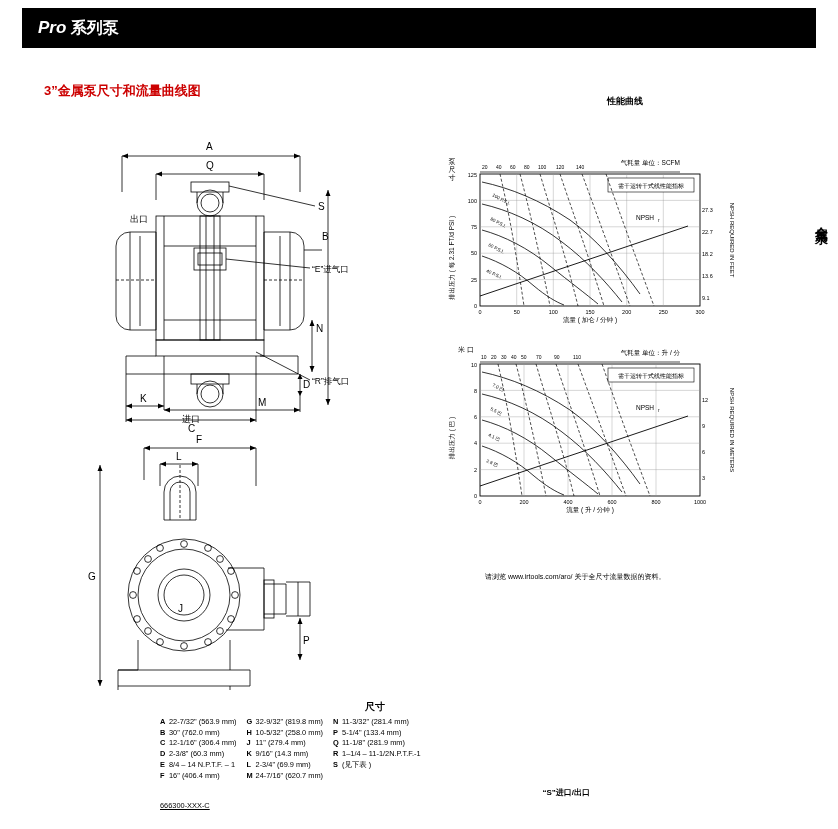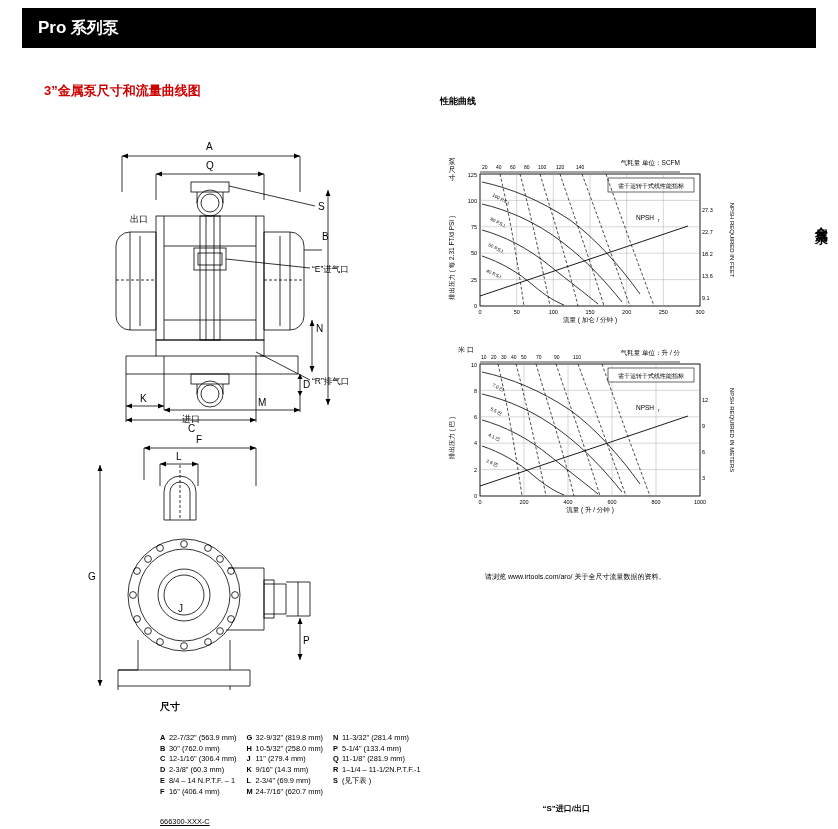--- a/index.html
+++ b/index.html
@@ -14,21 +14,21 @@
   }
   
   .header {
     position: absolute; left: 22px; top: 8px; width: 794px; height: 40px;
     background: #000; color: #fff;
     display: flex; align-items: center; justify-content: space-between;
     padding: 0 14px 0 16px;
   }
   .header-title { font-size: 19px; font-weight: bold; letter-spacing: .5px; }
   .header-right { font-size: 16px; font-weight: bold; }
-  .header-right .pro { font-size: 17px; margin-top: 20px; }
+  .header-right .pro { font-style: italic; font-size: 17px; margin-top: 20px; }
 
   
   .section-title {
     position: absolute; left: 44px; top: 82px;
     color: #cc0000; font-size: 13px; font-weight: bold; text-align: right;
   }
 
   
   .side-tab {
     position: absolute; right: 6px; top: 160px;
@@ -38,30 +38,30 @@
     display: flex; align-items: center; justify-content: center;
     color: #000;
   }
 
   
   .drawing { position:absolute; left: 60px; top: 120px; width: 360px; height: 570px; }
   .drawing svg { display:block; }
 
   
   .charts { position:absolute; left: 440px; top: 95px; width: 370px; height: 500px; }
-  .chart-head { }
+  .chart-head { text-align:center; }
   .chart-head .ttl { font-size: 9px; font-weight:bold; }
   .chart-head .sub { font-size: 7.5px; margin-top: 8px; }
   .chart-note {
     position: absolute; left: 485px; top: 572px; font-size: 7px; color:#000;
   }
 
   
   .dimtable { position:absolute; left: 160px; top: 700px; width: 430px; }
-  .dim-caption { font-size: 10px; font-weight:bold; margin-bottom: 19px; }
+  .dim-caption { text-align:center; font-size: 10px; font-weight:bold; margin-bottom: 3px; }
   .dim-cols { display:flex; gap: 10px; font-size: 7.4px; line-height: 1.45; }
   .dim-col { white-space: nowrap; }
   .dim-col .k { display:inline-block; width: 9px; font-weight: bold; }
   .s-caption { text-align:right; font-size: 8px; font-weight: bold; margin-top: 6px; }
   .s-rows { font-size: 7.4px; line-height:1.5; margin-top: 2px; }
   .s-row { display:flex; }
   .s-row .a { width: 120px; }
   .s-row .b { width: 180px; margin-top: 47px; }
   .u { text-decoration: underline; }
 </style>

